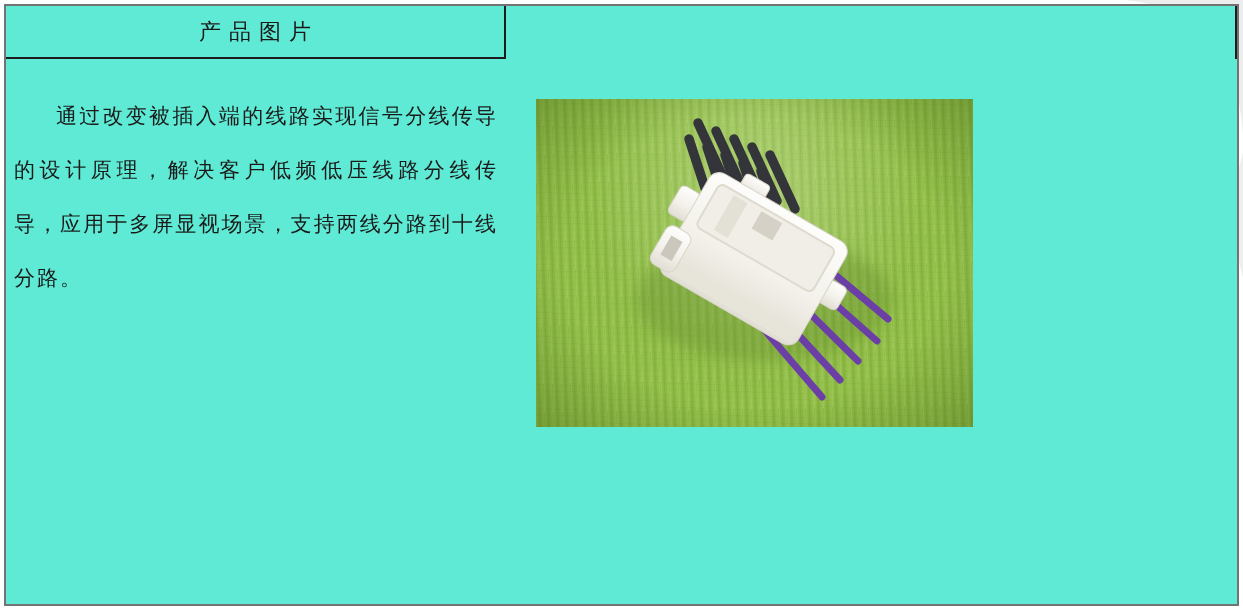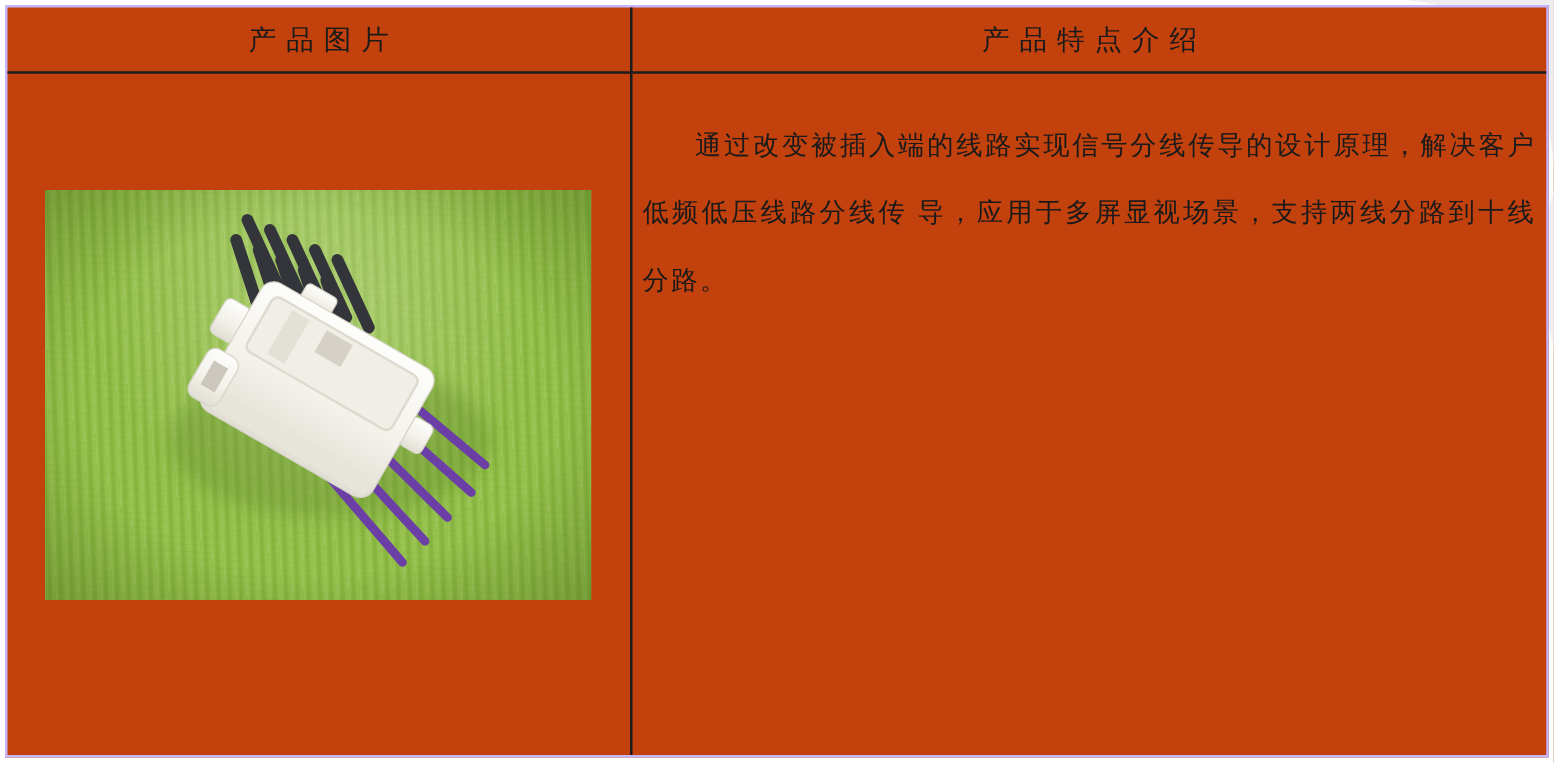--- a/index.html
+++ b/index.html
@@ -5,21 +5,21 @@
   html,body{margin:0;padding:0;}
   body{
     width:1243px;height:615px;position:relative;overflow:hidden;
     background:#ffffff;
     font-family:"Liberation Serif","DejaVu Serif",serif;
     color:#1a1a1a;
   }
   .corner-decor{position:absolute;left:0;top:0;width:1243px;height:615px;z-index:0;}
   .doc-table{
     position:absolute;left:4px;top:4px;width:1231px;height:598px;z-index:1;
-    background:#c2410c;border:2px solid #c4b5fd;
+    background:#5eead4;border:2px solid #737373;
     display:grid;grid-template-columns:500px 1fr;grid-template-rows:53px 1fr;
   }
   .cell{box-sizing:border-box;}
   .col1{border-right:2px solid #1c1c1c;}
   .hrow{border-bottom:2px solid #1c1c1c;display:flex;align-items:center;justify-content:center;}
   .hrow .htext{font-size:22px;letter-spacing:8px;text-indent:8px;white-space:nowrap;}
   .body-left{position:relative;}
   .body-right{position:relative;}
   .desc{
     margin:0;padding:30px 8px 0 8px;
@@ -42,23 +42,20 @@
 
 <svg class="corner-decor" width="1243" height="615" viewBox="0 0 1243 615" xmlns="http://www.w3.org/2000/svg">
   <path d="M1125,0 Q1235,10 1243,135 L1243,0 Z" fill="#ededed"></path>
   <path d="M1243,152 Q1225,212 1243,278 Z" fill="#efefef"></path>
 </svg>
 
 <div class="doc-table">
 
   <div class="cell hrow col1">
     <span class="htext">产品图片</span>
-  </div>
-  <div class="cell hrow">
-    <span class="htext">产品特点介绍</span>
   </div>
 
   <div class="cell body-left col1">
     <div class="photo">
       <svg width="437" height="328" viewBox="0 0 437 328" xmlns="http://www.w3.org/2000/svg">
         <defs>
           <linearGradient id="hg" x1="0" y1="0" x2="0" y2="1">
             <stop offset="0" stop-color="#fdfdfb"></stop>
             <stop offset="0.55" stop-color="#f3f1ea"></stop>
             <stop offset="1" stop-color="#e1ded4"></stop>

